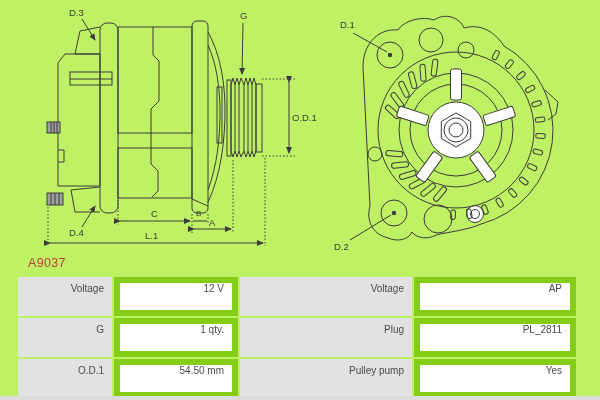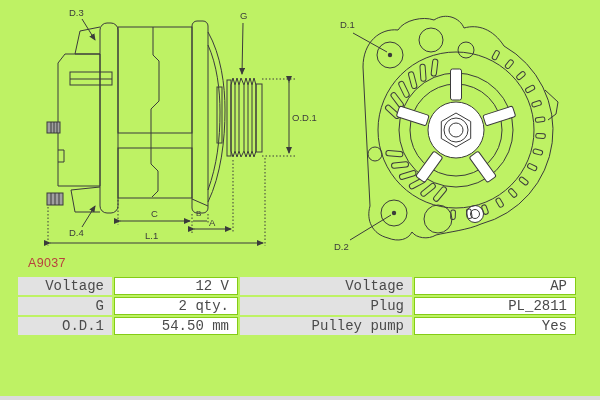--- a/index.html
+++ b/index.html
@@ -5,24 +5,24 @@
   html,body{margin:0;padding:0;background:#fff;}
   #page{position:relative;width:600px;height:400px;background:#bef264;overflow:hidden;
         font-family:"Liberation Sans",sans-serif;}
   svg text{font-family:"Liberation Sans",sans-serif;fill:#3b3b3b;}
   .view{position:absolute;top:0;}
   #side-view{left:25px;}
   #front-view{left:328px;top:2px;}
   #part-number{position:absolute;left:18px;top:256px;font-size:12.5px;font-weight:400;
                color:#b9403e;letter-spacing:.3px;margin-left:10px;}
   #spec-table{position:absolute;left:16px;top:275px;border-collapse:separate;border-spacing:2px;}
-  #spec-table td{height:15px;font-size:14px;color:#4a4a4a;text-align:right;
-                 padding:0 8px 0 2px;box-sizing:border-box;white-space:nowrap;font-family:Liberation Mono, monospace;}
+  #spec-table td{height:15px;font-size:10px;color:#4a4a4a;text-align:right;
+                 padding:0 8px 16px 2px;box-sizing:border-box;white-space:nowrap;}
   #spec-table td.lbl{background:#e2e2e2;}
-  #spec-table td.val{background:#ffffff;border:1px solid #84cc16;}
+  #spec-table td.val{background:#ffffff;border:6px solid #84cc16;}
   #bottom-band{position:absolute;left:0;top:396px;width:600px;height:4px;background:#dcdcdc;}
   .ln{stroke:#3b3b3b;stroke-width:1;fill:none;}
   .lnw{stroke:#3b3b3b;stroke-width:1;fill:#fff;}
   .dot{stroke:#3b3b3b;stroke-width:1;fill:none;stroke-dasharray:1.5 2;}
   .dim{stroke:#3b3b3b;stroke-width:1;fill:none;}
 </style>
 </head>
 <body>
 
 <div id="page">
@@ -232,21 +232,21 @@
       </colgroup>
     <tbody>
         <tr>
       <td class="lbl">Voltage</td>
       <td class="val">12 V</td>
       <td class="lbl">Voltage</td>
       <td class="val">AP</td>
     </tr>
     <tr>
       <td class="lbl">G</td>
-      <td class="val">2 qty.</td>
+      <td class="val">1 qty.</td>
       <td class="lbl">Plug</td>
       <td class="val">PL_2811</td>
     </tr>
     <tr>
       <td class="lbl">O.D.1</td>
       <td class="val">54.50 mm</td>
       <td class="lbl">Pulley pump</td>
       <td class="val">Yes</td>
     </tr>
   </tbody>

